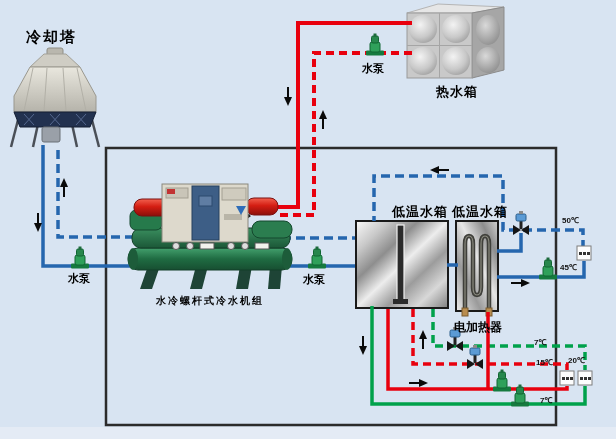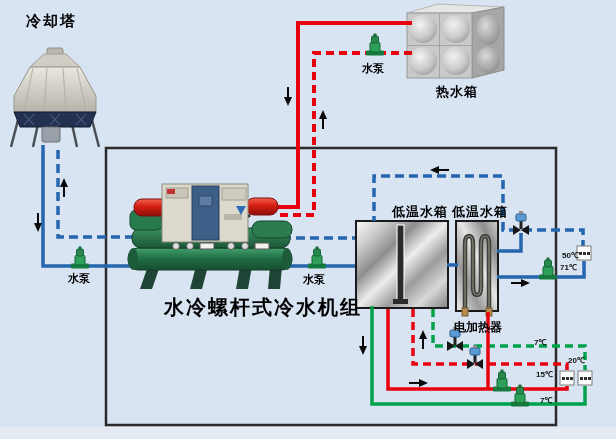--- a/index.html
+++ b/index.html
@@ -307,29 +307,29 @@
           <line x1="423" y1="349" x2="423" y2="338"></line>
           <polygon points="419,339 427,339 423,330" stroke="none"></polygon>
         </g>
     <g>
           <line x1="409" y1="383" x2="420" y2="383"></line>
           <polygon points="419,379 419,387 428,383" stroke="none"></polygon>
         </g>
   </g>
 </svg>
 
-<div class="lbl lbl-big" style="left:26px;top:12px;text-align:center;">冷却塔</div>
+<div class="lbl lbl-big" style="left:26px;top:28px;text-align:center;">冷却塔</div>
 <div class="lbl lbl-med" style="left:428px;top:83px;margin-left:8px;">热水箱</div>
-<div class="lbl lbl-big" style="left:164px;top:294px;font-size:20px;">水冷螺杆式冷水机组</div>
+<div class="lbl lbl-big" style="left:156px;top:294px;font-size:10px;">水冷螺杆式冷水机组</div>
 <div class="lbl lbl-med" style="left:360px;top:203px;margin-left:32px;">低温水箱</div>
 <div class="lbl lbl-med" style="left:452px;top:203px;">低温水箱</div>
 <div class="lbl" style="left:454px;top:319px;font-size:12px;">电加热器</div>
 <div class="lbl lbl-small" style="left:68px;top:271px;">水泵</div>
 <div class="lbl lbl-small" style="left:303px;top:272px;">水泵</div>
 <div class="lbl lbl-small" style="left:362px;top:61px;">水泵</div>
-<div class="lbl lbl-temp" style="left:562px;top:214px;margin-top:35px;">50℃</div>
-<div class="lbl lbl-temp" style="left:560px;top:261px;">71℃</div>
+<div class="lbl lbl-temp" style="left:562px;top:214px;">50℃</div>
+<div class="lbl lbl-temp" style="left:560px;top:261px;">45℃</div>
 <div class="lbl lbl-temp" style="left:534px;top:336px;">7℃</div>
 <div class="lbl lbl-temp" style="left:535px;top:354px;margin-left:33px;">20℃</div>
-<div class="lbl lbl-temp" style="left:536px;top:368px;">15℃</div>
+<div class="lbl lbl-temp" style="left:536px;top:356px;">15℃</div>
 <div class="lbl lbl-temp" style="left:540px;top:394px;">7℃</div>
 
 </div>
 
 </body></html>

